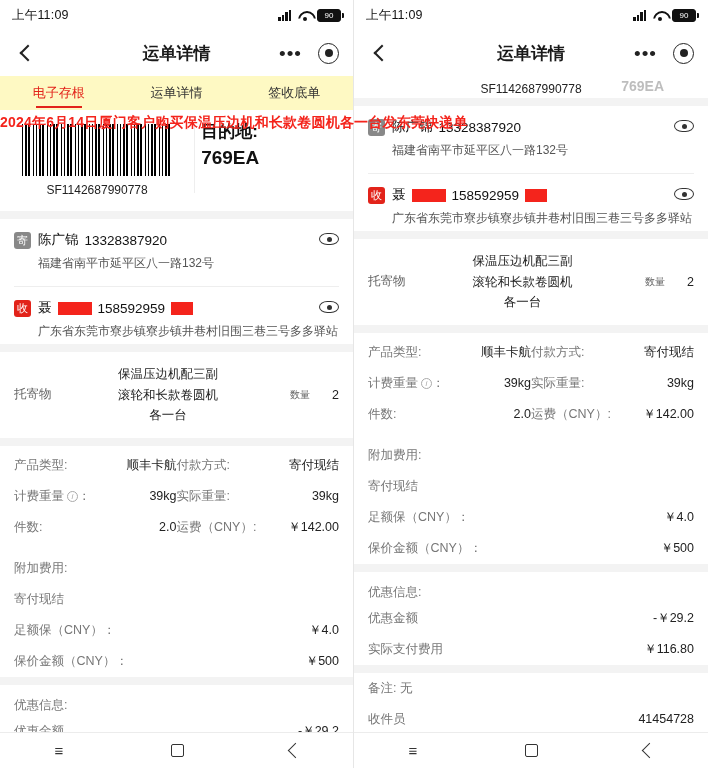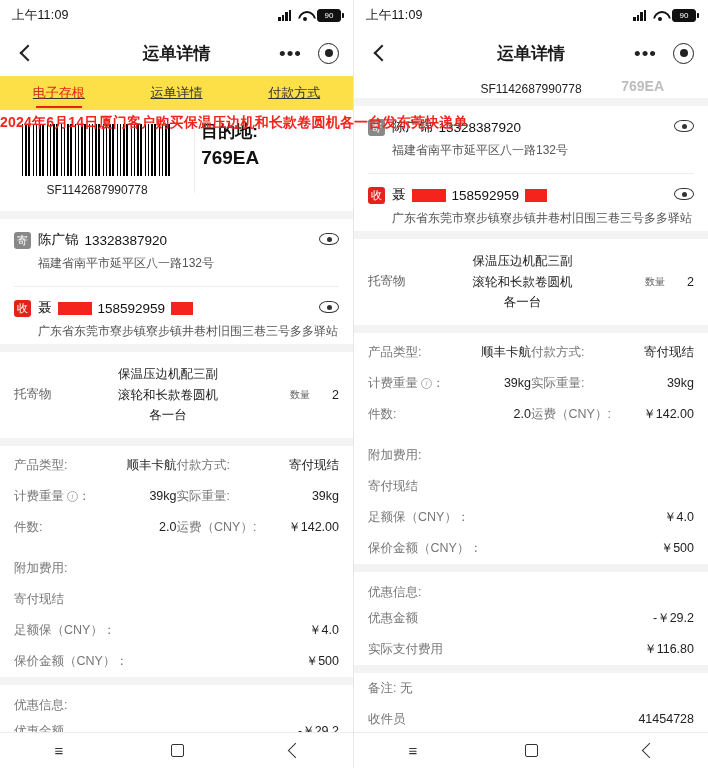--- a/index.html
+++ b/index.html
@@ -64,22 +64,22 @@
   .nav-right { margin-left: auto; display: flex; align-items: center; gap: 16px; }
   .dots { font-size: 19px; color: #222; letter-spacing: 1px; line-height: 1; }
   .circ-dot {
     width: 21px; height: 21px; border: 1.8px solid #222; border-radius: 50%;
     display: flex; align-items: center; justify-content: center;
   }
   .circ-dot i { width: 8px; height: 8px; border-radius: 50%; background: #222; display: block; }
 
   
   .tabs {
-    height: 34px; background: #fde047; display: flex; align-items: center;
-    font-size: 13px; color: #333; text-decoration: underline;
+    height: 34px; background: #fef9c3; display: flex; align-items: center;
+    font-size: 13px; color: #333;
   }
   .tab { flex: 1; text-align: center; position: relative; }
   .tab.active { color: #e2231a; }
   .tab.active::after {
     content: ""; position: absolute; bottom: -6px; left: 50%; transform: translateX(-50%);
     width: 46px; height: 2px; background: #e2231a;
   }
 
   
   .card { background: #fff; margin-top: 8px; }
@@ -192,21 +192,21 @@
             <i></i>
           </span>
       </div>
     </div>
 
     <div class="scroll-clip">
       <div class="card first">
         <div class="tabs">
           <div class="tab active">电子存根</div>
           <div class="tab">运单详情</div>
-          <div class="tab">付款方式</div>
+          <div class="tab">签收底单</div>
         </div>
 
         <div class="barcode-row">
           <div class="barcode-box">
             <div class="barcode"></div>
             <div class="barcode-num">SF1142687990778</div>
           </div>
           <div class="vline"></div>
           <div class="dest">
             <div class="dest-label">目的地:</div>

